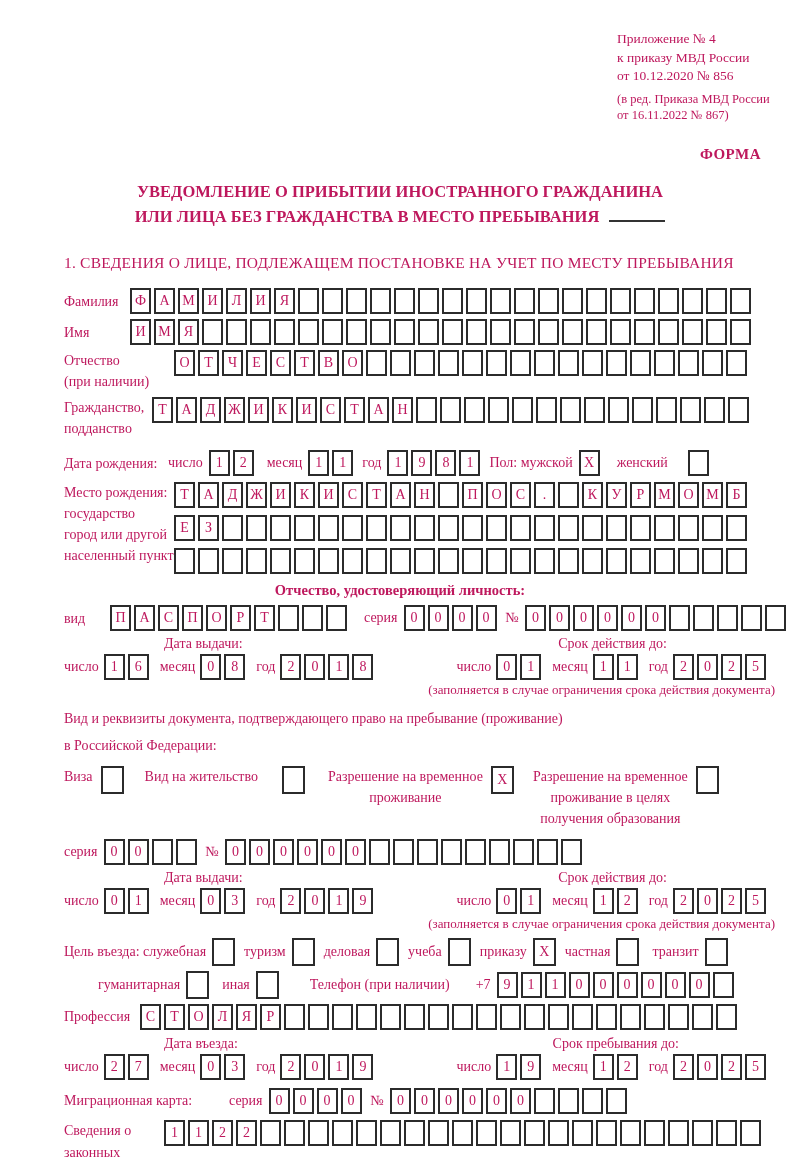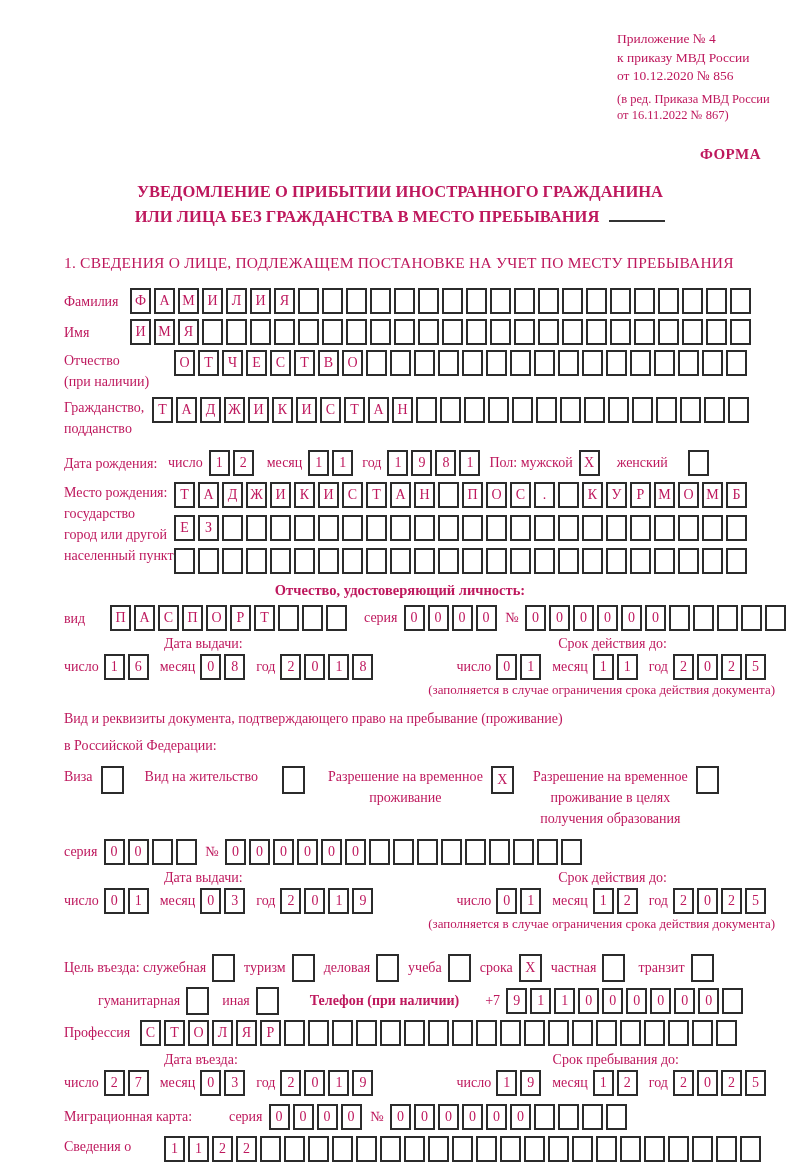--- a/index.html
+++ b/index.html
@@ -514,38 +514,38 @@
       <span class="boxes">
           <span class="box">2</span>
           <span class="box">0</span>
           <span class="box">2</span>
           <span class="box">5</span>
         </span>
     </span>
   </div>
   <div class="dp-note">(заполняется в случае ограничения срока действия документа)</div>
 
-  <div class="frow" style="margin-top:22px;">
+  <div class="frow" style="margin-top:6px;">
     <span class="mr6">Цель въезда: служебная</span>
     <span class="boxes cbs">
         <span class="box"></span>
       </span>
     <span class="ml6 mr6">туризм</span>
     <span class="boxes cbs">
         <span class="box"></span>
       </span>
     <span class="ml6 mr6">деловая</span>
     <span class="boxes cbs">
         <span class="box"></span>
       </span>
     <span class="ml6 mr6">учеба</span>
     <span class="boxes cbs">
         <span class="box"></span>
       </span>
-    <span class="ml6 mr6">срока</span>
+    <span class="ml6 mr6">приказу</span>
     <span class="boxes cbs">
         <span class="box">X</span>
       </span>
     <span class="ml6 mr6">частная</span>
     <span class="boxes cbs">
         <span class="box"></span>
       </span>
     <span class="ml10 mr6">транзит</span>
     <span class="boxes cbs">
         <span class="box"></span>
@@ -554,21 +554,21 @@
 
   <div class="frow" style="margin-top:4px;">
     <span class="mr6" style="margin-left:34px;">гуманитарная</span>
     <span class="boxes cbs">
         <span class="box"></span>
       </span>
     <span class="ml10 mr6">иная</span>
     <span class="boxes cbs">
         <span class="box"></span>
       </span>
-    <span style="margin-left:28px;font-weight:bold;">Телефон (при наличии)</span>
+    <span style="margin-left:28px;">Телефон (при наличии)</span>
     <span style="margin-left:26px;margin-right:6px;">+7</span>
     <span class="boxes">
         <span class="box">9</span>
         <span class="box">1</span>
         <span class="box">1</span>
         <span class="box">0</span>
         <span class="box">0</span>
         <span class="box">0</span>
         <span class="box">0</span>
         <span class="box">0</span>

